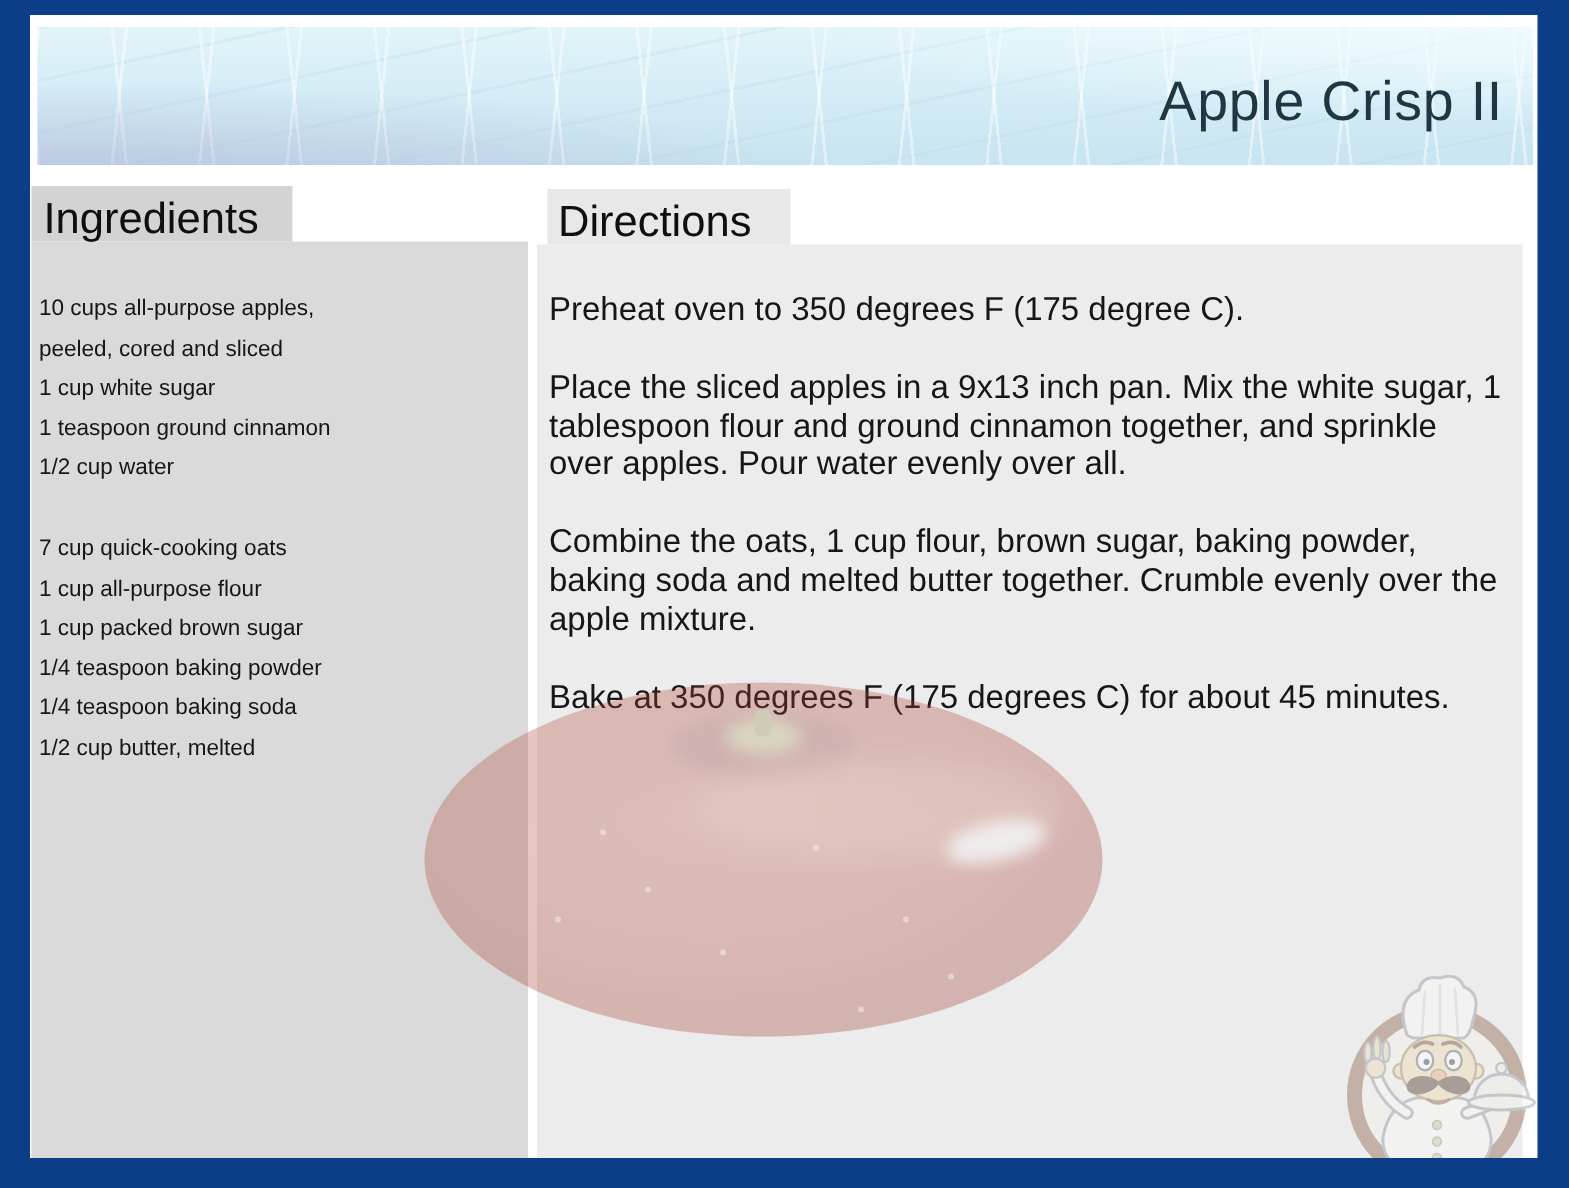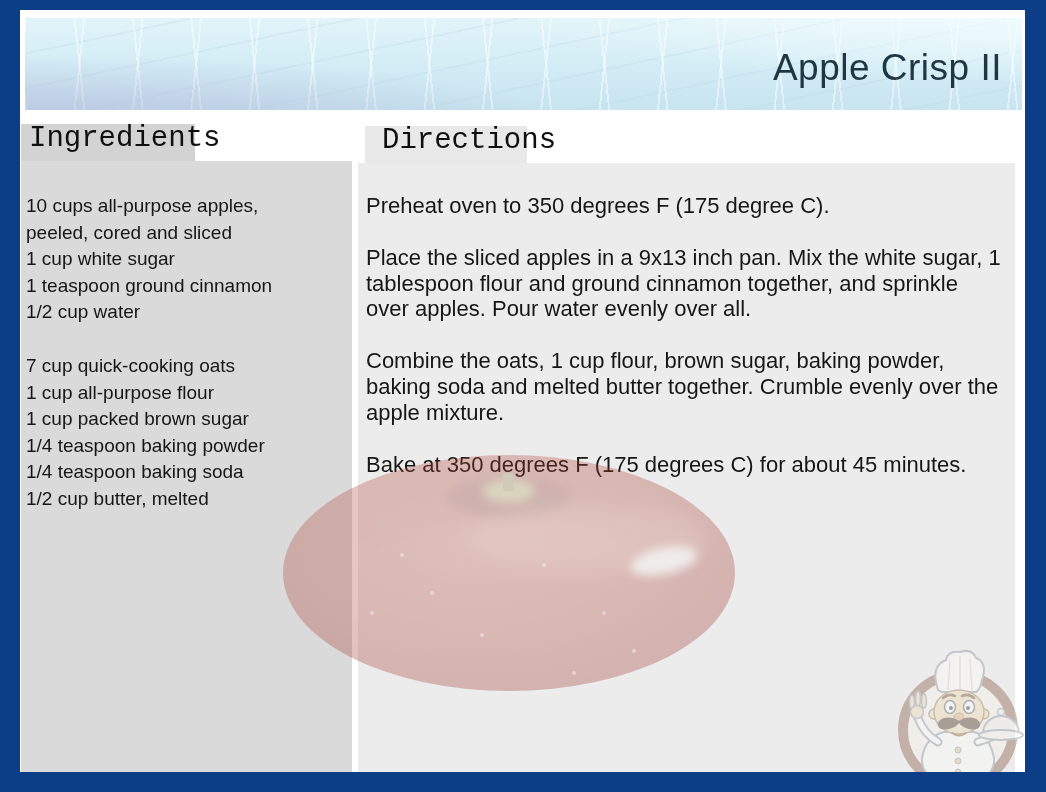--- a/index.html
+++ b/index.html
@@ -30,35 +30,35 @@
       repeating-linear-gradient(168deg, rgba(186,216,233,.28) 0 2px, rgba(186,216,233,0) 2px 34px),
       linear-gradient(180deg,#e2f4f9 0%,#d2ecf5 55%,#c7e4f0 100%);
     z-index:1;
   }
   .title{
     font-size:37px;line-height:1;color:#1e3742;letter-spacing:.5px;white-space:nowrap;
   }
 
   
   .heading-box{
-    position:absolute;display:flex;align-items:flex-start;
-    box-sizing:border-box;z-index:4;font-family:Liberation Mono, monospace;
+    position:absolute;display:flex;align-items:flex-end;
+    box-sizing:border-box;z-index:4;
   }
   .heading-box h2{
     margin:0;font-size:29px;font-weight:400;color:#0f0f0f;line-height:1;
   }
   .ing-heading{left:1px;top:114px;width:174px;height:37px;background:#d3d3d3;padding-left:8px;}
-  .dir-heading{left:345px;top:116px;width:162px;height:37px;background:#e8e8e8;padding-left:17px;}
+  .dir-heading{left:345px;top:116px;width:162px;height:37px;background:#e8e8e8;padding-left:7px;}
 
   .panel{position:absolute;box-sizing:border-box;z-index:1;}
   .ing-panel{left:1px;top:151px;width:331px;height:611px;background:#dadada;padding:32px 6px 0 5px;}
   .dir-panel{left:338px;top:153px;width:657px;height:609px;background:#ececec;padding:30px 10px 0 8px;}
 
   .ing-line{
-    font-size:19px;line-height:26.6px;color:#161616;white-space:nowrap;
+    font-size:15px;line-height:26.6px;color:#161616;white-space:nowrap;
     position:relative;z-index:5;
   }
   .ing-gap{height:27px;}
   .dir-par{
     margin:0 0 26px 0;font-size:22px;line-height:25.8px;color:#161616;
     position:relative;z-index:5;
   }
 
   
   .apple-wm{

